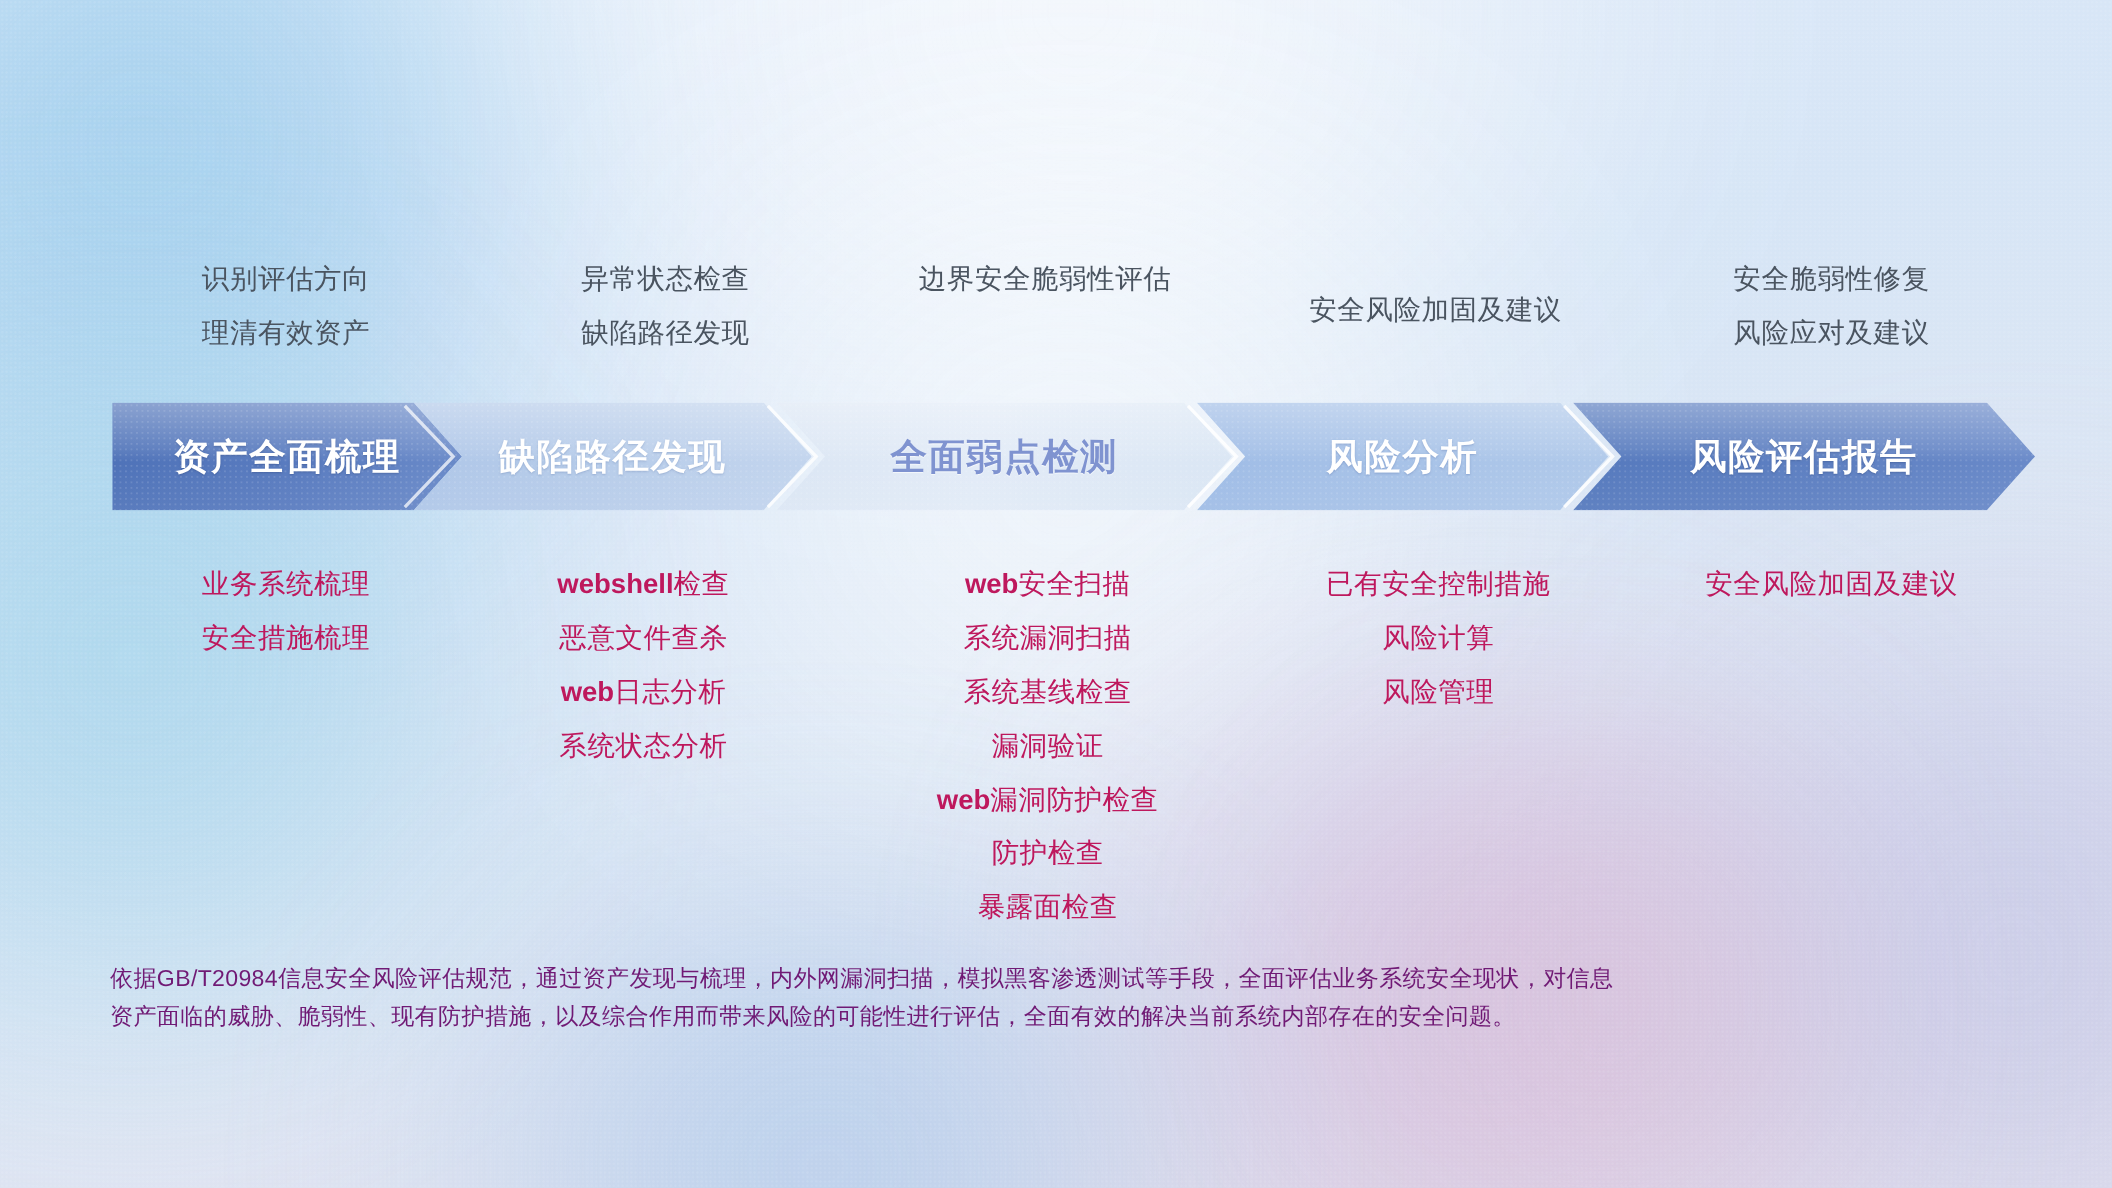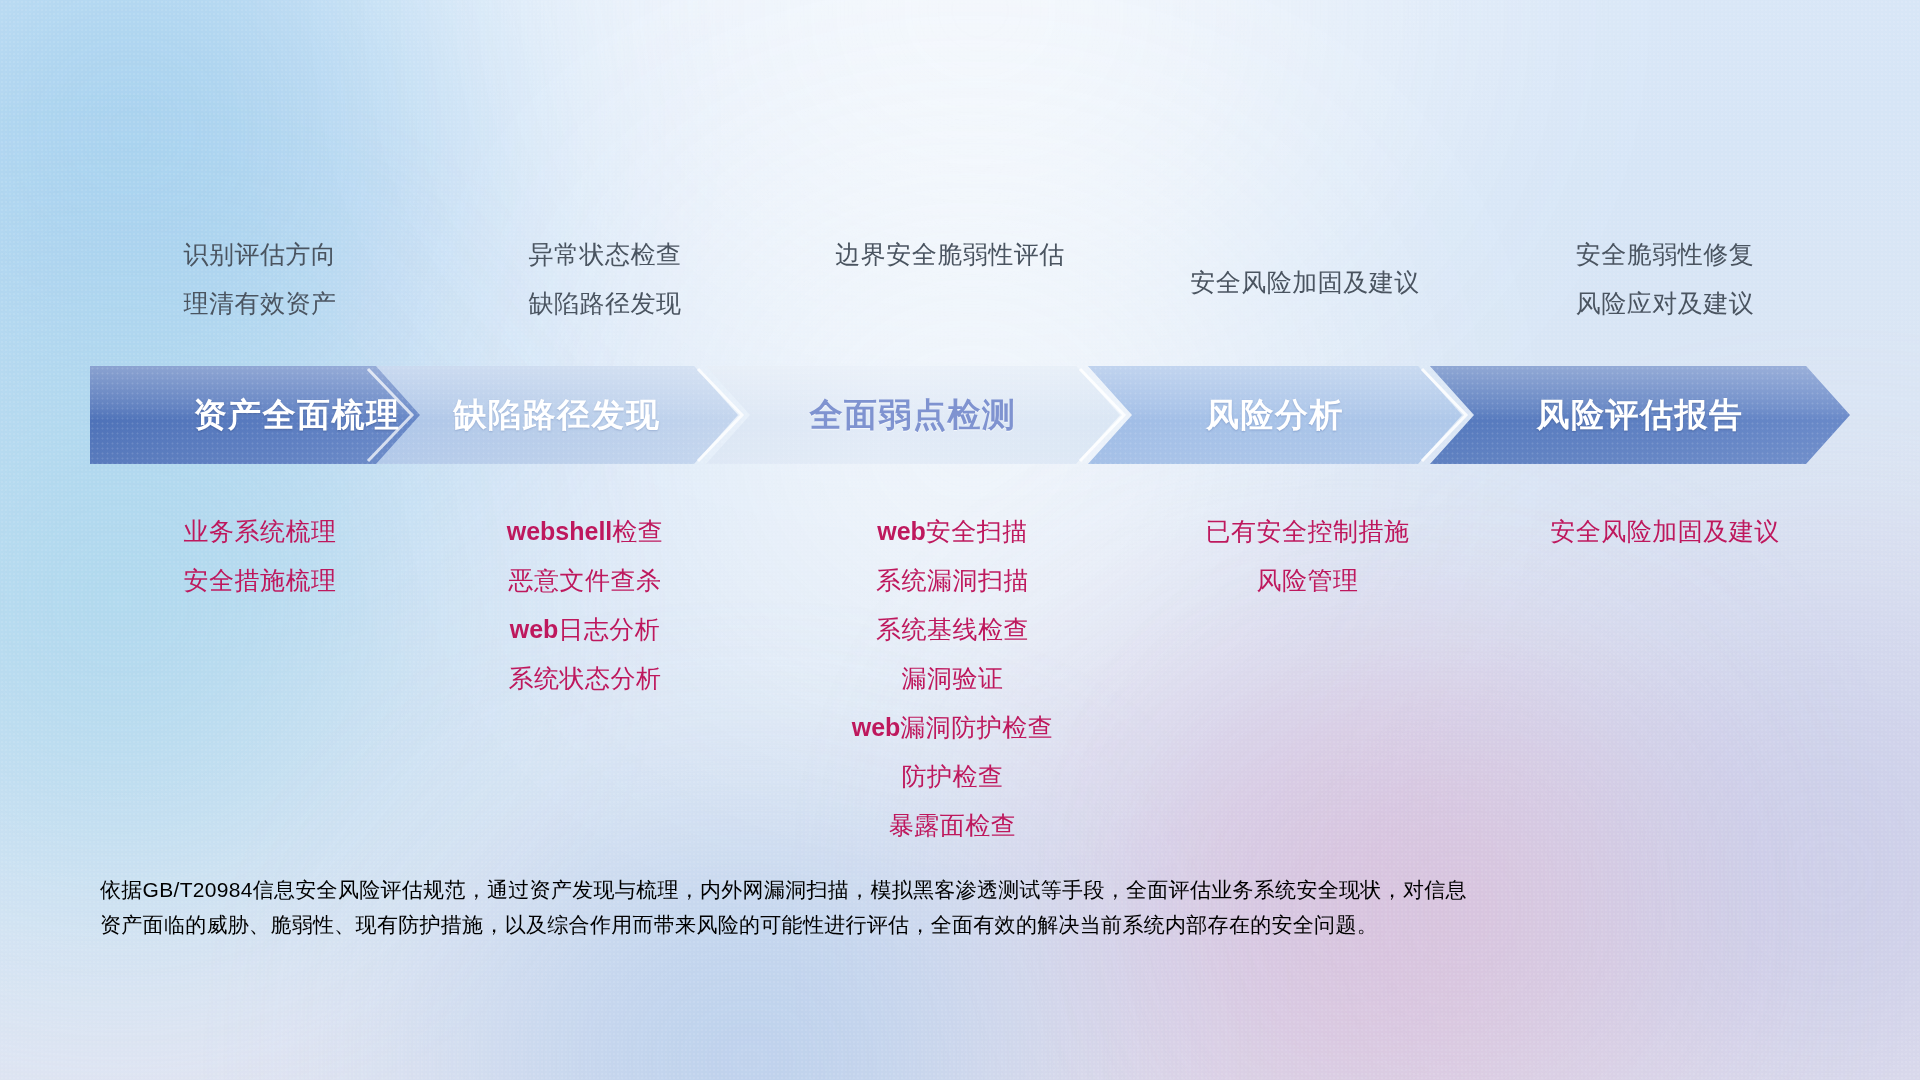--- a/index.html
+++ b/index.html
@@ -193,21 +193,21 @@
     z-index: 3;
   }
   .joint svg { display: block; }
 
   
   #footer {
     position: absolute;
     left: 100px;
     top: 872px;
     width: 1560px;
-    color: #000000;
+    color: #701a75;
     font-size: 21px;
     line-height: 35px;
     letter-spacing: .3px;
   }
   #footer p { margin: 0; }
 </style>
 </head>
 <body>
 
 <div id="stage">
@@ -243,21 +243,21 @@
     <div>安全风险加固及建议</div>
   </div>
 
   <div class="top-list" style="left:1495px; width:340px; top:230px;">
     <div>安全脆弱性修复</div>
     <div>风险应对及建议</div>
   </div>
 
   <div id="banner">
 
-    <div class="seg seg1 first" style="left:0px; width:318px;padding-left:48px;">
+    <div class="seg seg1 first" style="left:12px; width:318px;">
       <span class="seg-label">资产全面梳理</span>
     </div>
 
     <div class="seg seg2" style="left:286px; width:362px;">
       <span class="seg-label">缺陷路径发现</span>
     </div>
 
     <div class="seg seg3" style="left:616px; width:414px;">
       <span class="seg-label">全面弱点检测</span>
     </div>
@@ -338,20 +338,23 @@
     <div>
       <span class="lat"></span><span>暴露面检查</span>
     </div>
   </div>
 
   <div class="bottom-list" style="left:1125px; width:365px; top:507px;">
     <div>
       <span class="lat"></span><span>已有安全控制措施</span>
     </div>
     <div>
+      <span class="lat"></span><span>风险计算</span>
+    </div>
+    <div>
       <span class="lat"></span><span>风险管理</span>
     </div>
   </div>
 
   <div class="bottom-list" style="left:1465px; width:400px; top:507px;">
     <div>
       <span class="lat"></span><span>安全风险加固及建议</span>
     </div>
   </div>
 

